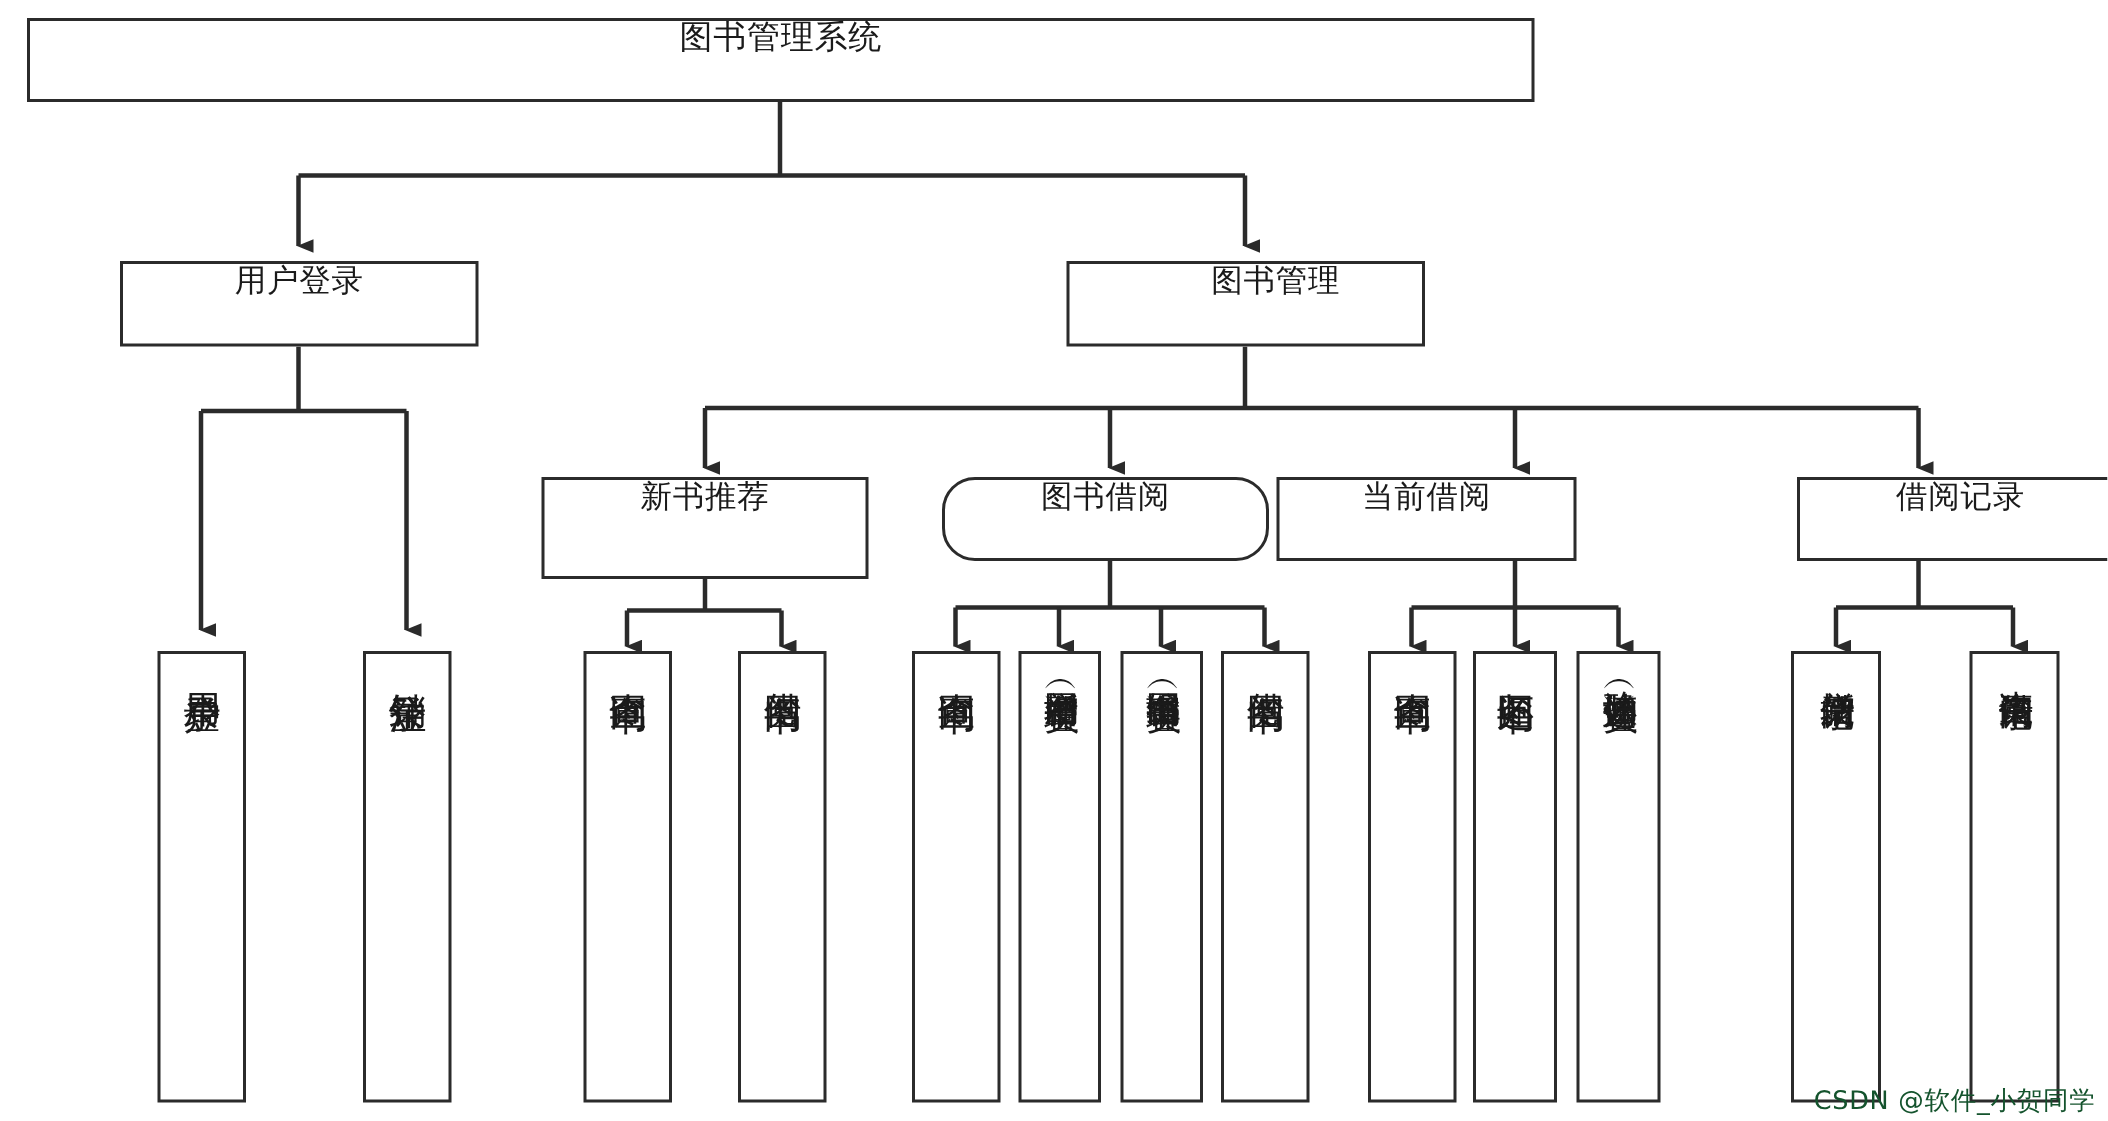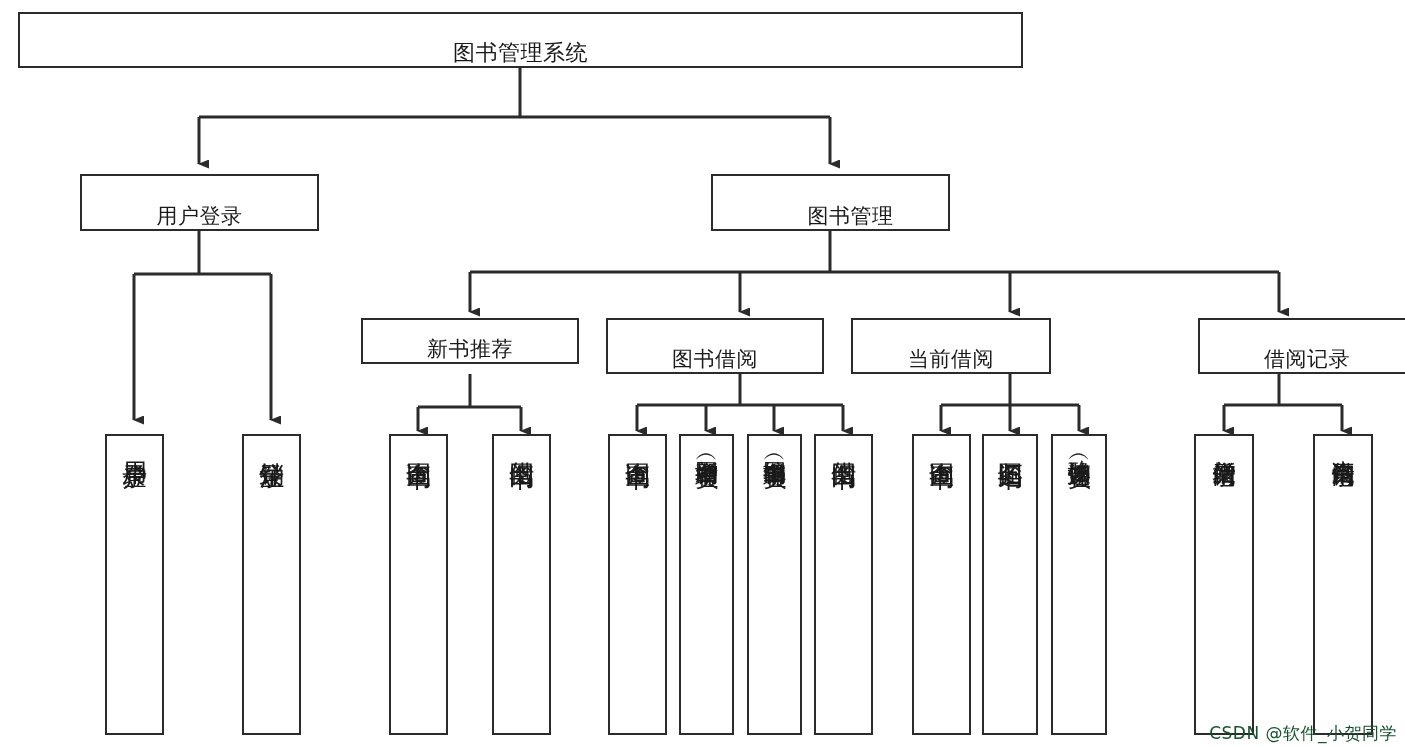--- a/index.html
+++ b/index.html
@@ -24,21 +24,21 @@
     width: 1405px;
     height: 747px;
     pointer-events: none;
   }
   .node {
     position: absolute;
     box-sizing: border-box;
     border: 2px solid #2b2b2b;
     background: #ffffff;
     display: flex;
-    align-items: flex-end;
+    align-items: flex-start;
     justify-content: center;
     color: #1a1a1a;
     text-align: center;
   }
   .node .label {
     display: block;
     line-height: 1.12;
   }
   
   .node.h .label {
@@ -137,24 +137,24 @@
     <span class="label">图书管理系统</span>
   </div>
 
   <div class="node h" style="left:80px; top:174px; width:239px; height:57px;">
     <span class="label">用户登录</span>
   </div>
   <div class="node h" style="left:711px; top:174px; width:239px; height:57px;padding-left:40px;">
     <span class="label">图书管理</span>
   </div>
 
-  <div class="node h" style="left:361px; top:318px; width:218px; height:46px;">
+  <div class="node h" style="left:361px; top:318px; width:218px; height:68px;">
     <span class="label">新书推荐</span>
   </div>
-  <div class="node h" style="left:606px; top:318px; width:218px; height:56px;">
+  <div class="node h" style="left:628px; top:318px; width:218px; height:56px;border-radius:22px;">
     <span class="label">图书借阅</span>
   </div>
   <div class="node h" style="left:851px; top:318px; width:200px; height:56px;">
     <span class="label">当前借阅</span>
   </div>
   <div class="node h" style="left:1170px; top:318px; width:218px; height:56px;margin-left:28px;">
     <span class="label">借阅记录</span>
   </div>
 
   <div class="node v" style="left:105px; top:434px; width:59px; height:301px;">

